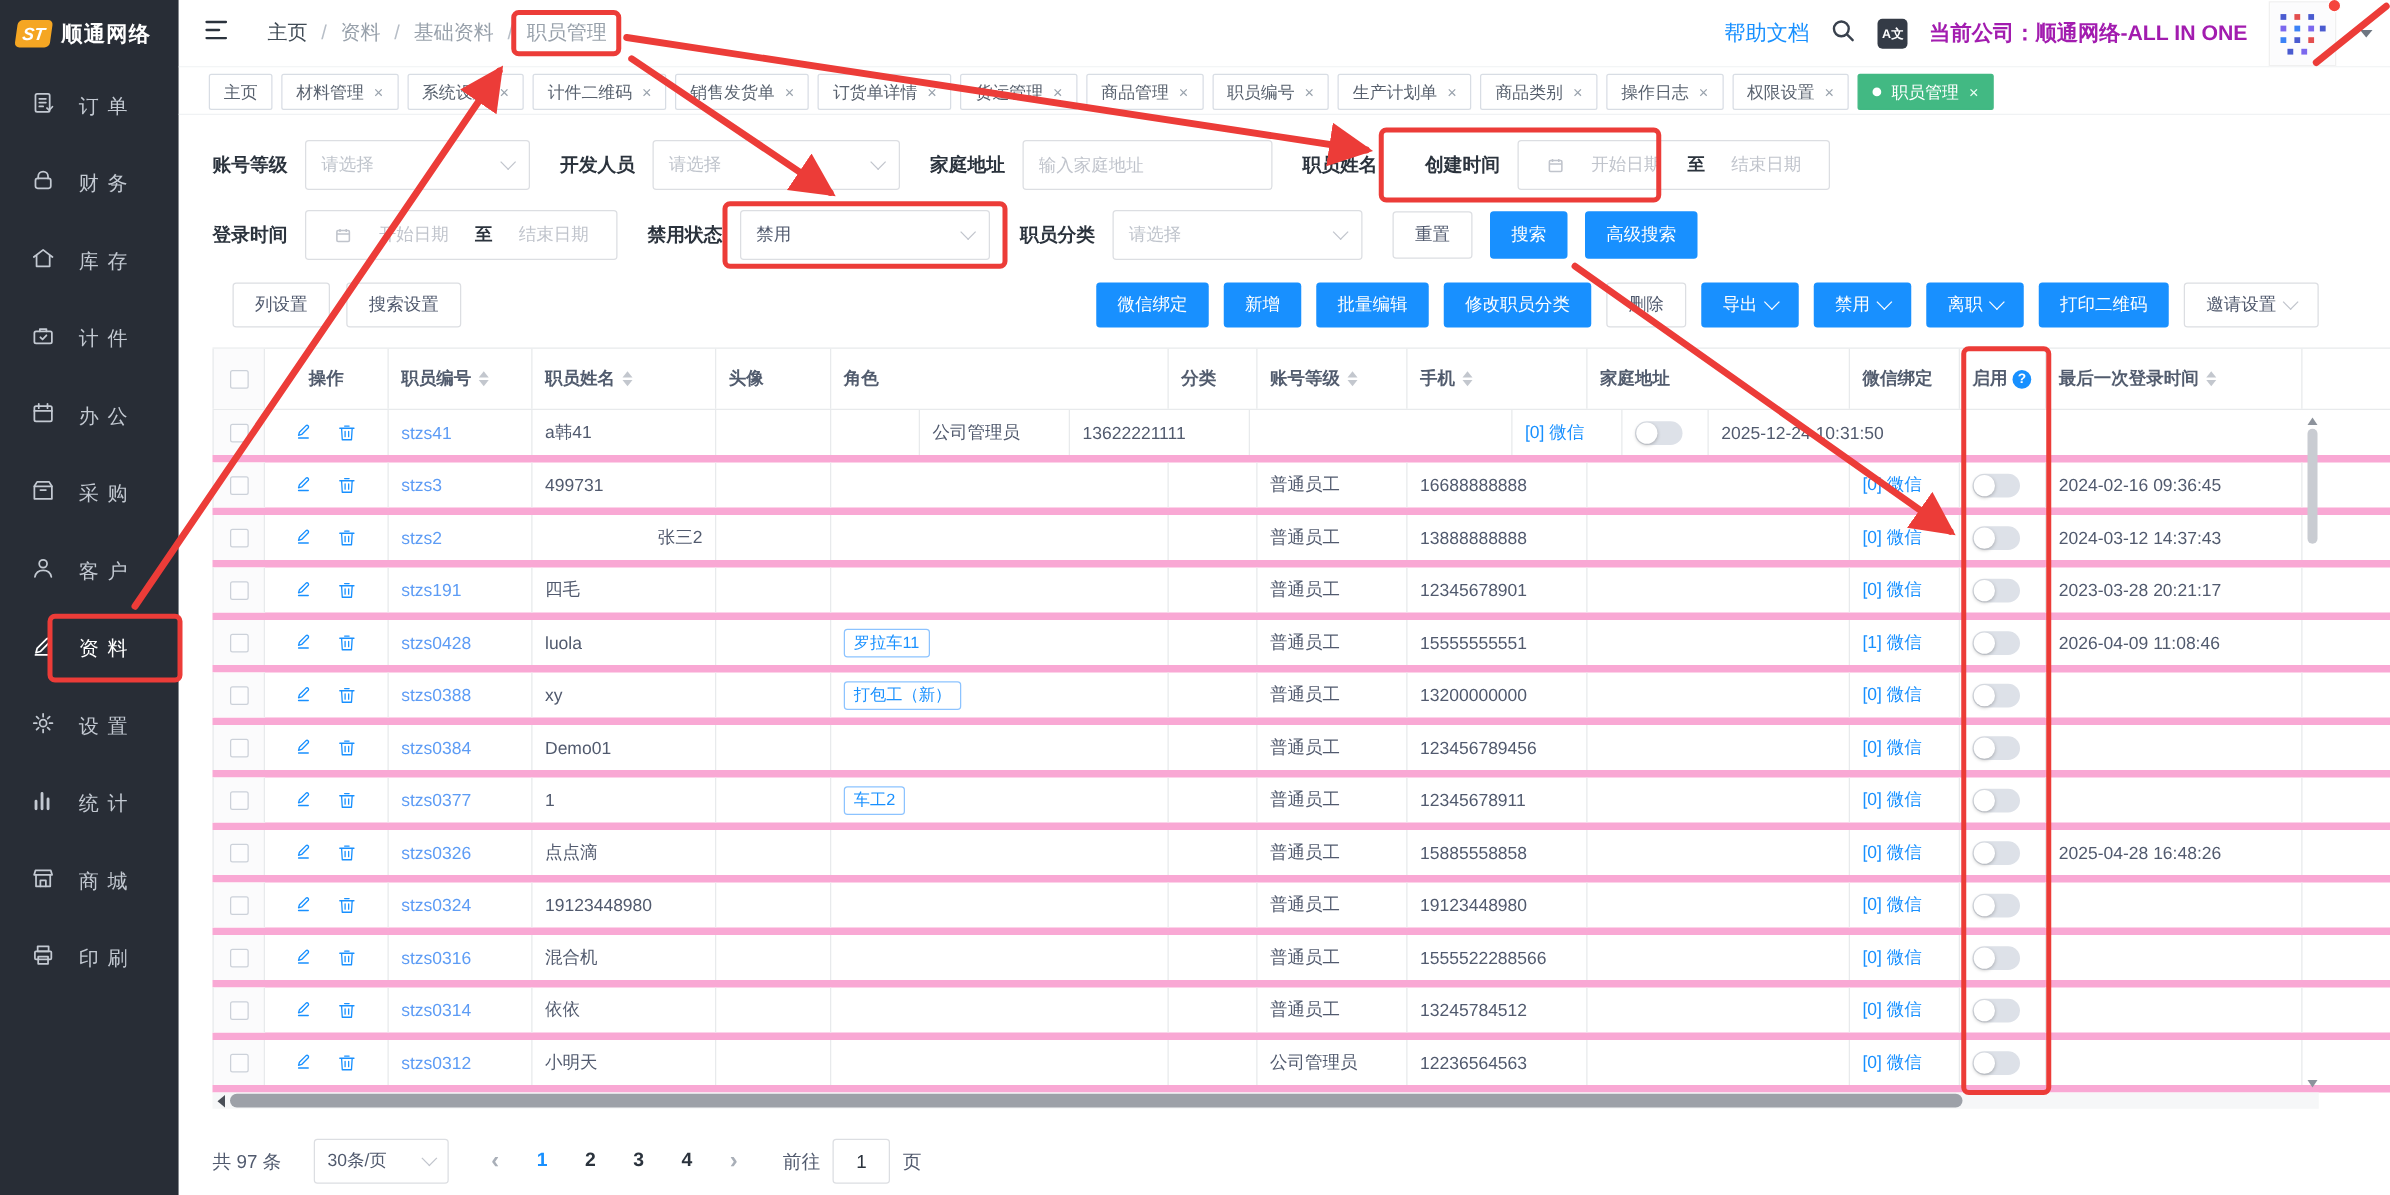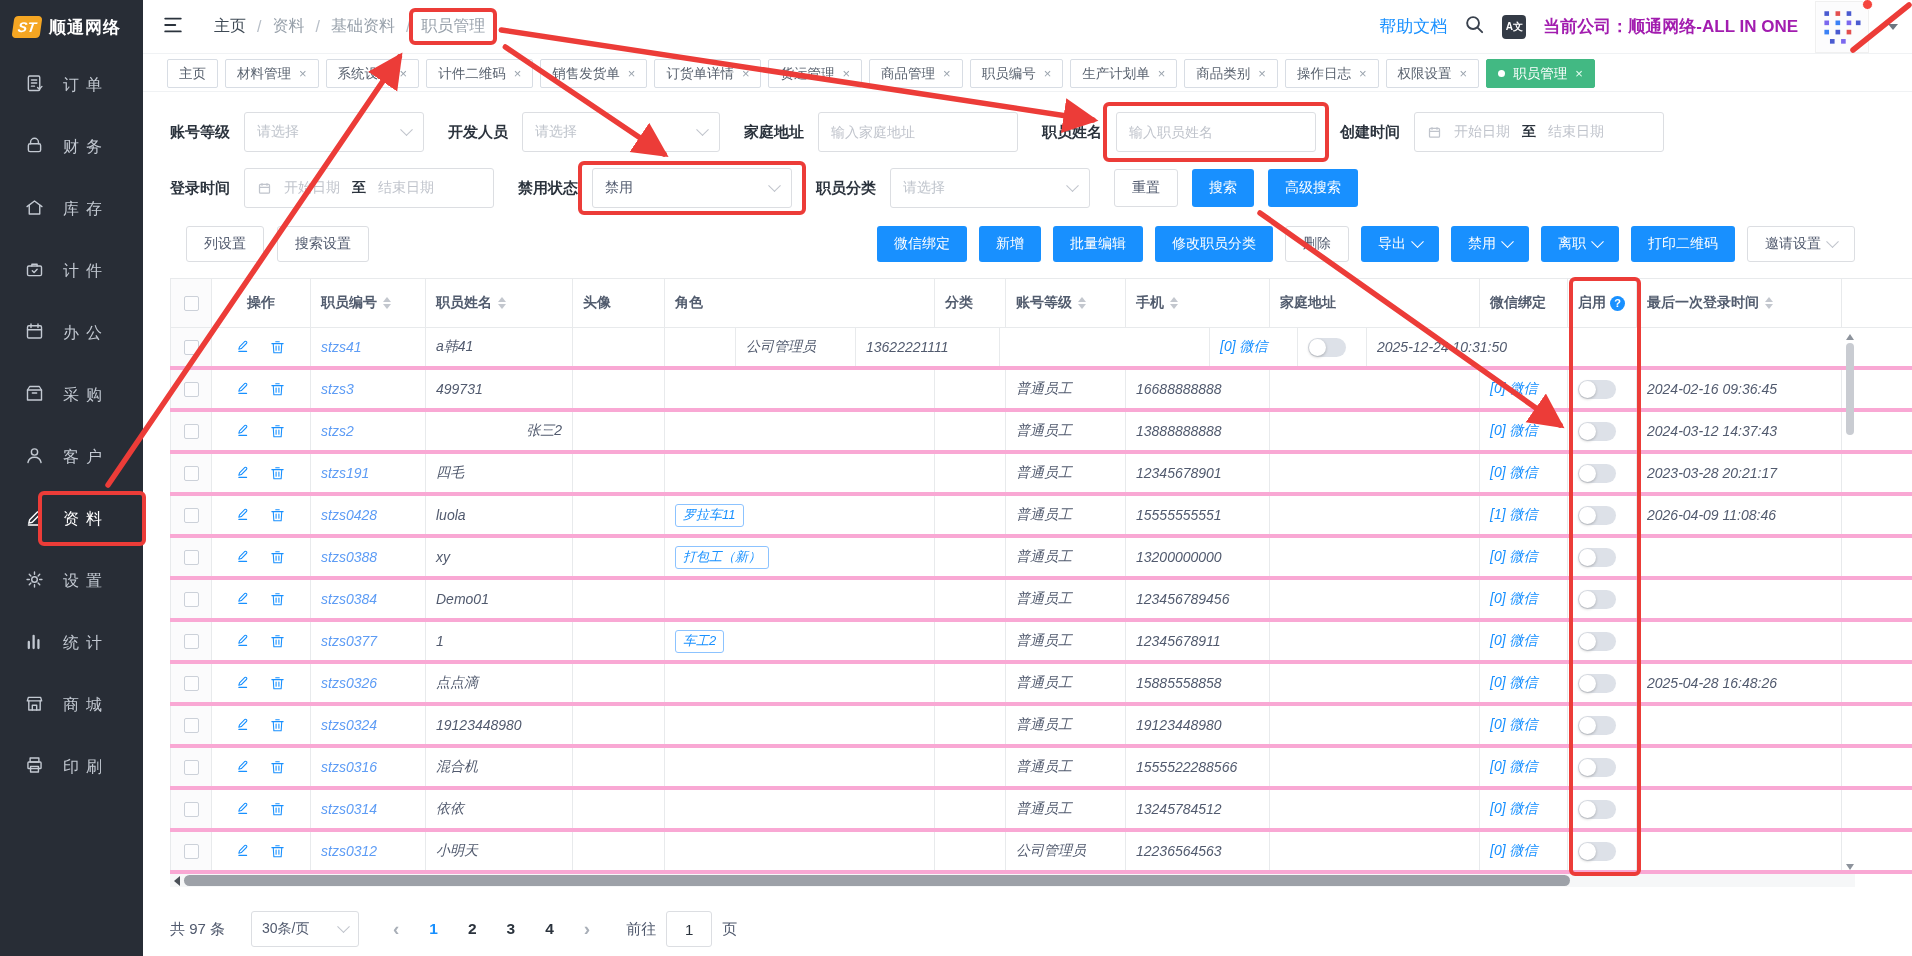--- a/index.html
+++ b/index.html
@@ -54,37 +54,37 @@
   .f-group { display: flex; align-items: center; margin-right: 24px; }
   .f-label { font-size: 15px; font-weight: bold; color: #2b333d; margin-right: 14px; white-space: nowrap; }
   .f-select { height: 40px; border: 1px solid #dcdee2; border-radius: 3px; background: #fff; display: flex;
               align-items: center; justify-content: space-between; padding: 0 12px; font-size: 14px; color: #bfc4cc; cursor: pointer; }
   .f-select .val { color: #515a6e; }
   .chev { width: 9px; height: 9px; border-right: 1.5px solid #c0c4cc; border-bottom: 1.5px solid #c0c4cc;
           transform: rotate(45deg) translate(-2px,-2px); flex-shrink: 0; }
   .f-input { height: 40px; border: 1px solid #dcdee2; border-radius: 3px; padding: 0 12px; font-size: 14px; color: #515a6e; outline: none; }
   .f-input::placeholder { color: #c0c4cc; }
   .f-date { height: 40px; border: 1px solid #dcdee2; border-radius: 3px; display: flex; align-items: center;
-            gap: 12px; padding: 0 12px; font-size: 14px; color: #c0c4cc; cursor: pointer; }
+            gap: 12px; padding: 0 22px; font-size: 14px; color: #c0c4cc; cursor: pointer; justify-content: space-between; }
   .f-date .to { color: #2b333d; font-weight: bold; }
   .btn { height: 38px; border-radius: 3px; font-size: 14px; padding: 0 17px; display: inline-flex; align-items: center; gap: 7px; cursor: pointer; white-space: nowrap; }
   .btn-plain { border: 1px solid #dcdee2; background: #fff; color: #515a6e; }
   .btn-primary { border: none; background: #1890ff; color: #fff; }
   .btn-primary .chev { border-color: #fff; }
 
   .toolbar { display: flex; align-items: center; margin: 2px 57px 16px 16px; }
   .toolbar .left { display: flex; gap: 13px; }
   .toolbar .right { margin-left: auto; display: flex; gap: 12px; }
   .tbtn { height: 36px; }
 
   
   .table { position: relative; width: 1742px; font-size: 14px; color: #515a6e; margin-left: -27px; padding-left: 27px; }
   .t-inner { width: 1742px; }
   .t-header { display: flex; height: 50px; border-top: 1px solid #e8eaec; border-bottom: 1px solid #e8eaec; font-weight: bold; color: #525c6e; }
-  .t-row { display: flex; height: 42px; border-bottom: 4px solid #f9a8d4; font-style: italic; }
+  .t-row { display: flex; height: 42px; border-bottom: 6px solid #f9a8d4; }
   .t-cell { display: flex; align-items: center; padding: 0 10px; border-right: 1px solid #e8eaec; overflow: hidden; flex-shrink: 0; height: 100%; }
   .t-cell.first { border-left: 1px solid #e8eaec; justify-content: center; padding: 0; background: #fbfbfc; }
   .t-cell.center { justify-content: center; }
   .t-cell.last { border-right: none; }
   .cb { width: 15px; height: 15px; border: 1px solid #ccd1d9; border-radius: 2px; background: #fdfdfe; cursor: pointer; }
   .sorter { display: inline-flex; flex-direction: column; gap: 2px; margin-left: 6px; }
   .sorter i { width: 0; height: 0; border-left: 4px solid transparent; border-right: 4px solid transparent; display:block; }
   .sorter .up { border-bottom: 5px solid #c3c7ce; }
   .sorter .dn { border-top: 5px solid #c3c7ce; }
   .help-q { width: 15px; height: 15px; border-radius: 50%; background: #1890ff; color: #fff; font-size: 11px; font-weight: bold;
@@ -351,21 +351,20 @@
             <span>请选择</span>
               <span class="chev"></span>
           </div>
         </div>
         <div class="f-group">
           <span class="f-label">家庭地址</span>
           <input class="f-input" style="width: 200px;" placeholder="输入家庭地址">
         </div>
         <div class="f-group">
           <span class="f-label">职员姓名</span>
-          <input class="f-input" id="emp-name-input" style="width: 200px;" placeholder="输入职员姓名">
         </div>
         <div class="f-group" style="margin-right:0">
           <span class="f-label">创建时间</span>
           <div class="f-date" style="width:250px">
             <svg width="15" height="15" viewBox="0 0 24 24" fill="none" stroke="#c0c4cc" stroke-width="2">
                 <rect x="4" y="5.5" width="16" height="14" rx="1.5"></rect>
                 <path d="M8 3.5v4M16 3.5v4M4 10h16"></path>
               </svg>
             <span>开始日期</span>
             <span class="to">至</span>

